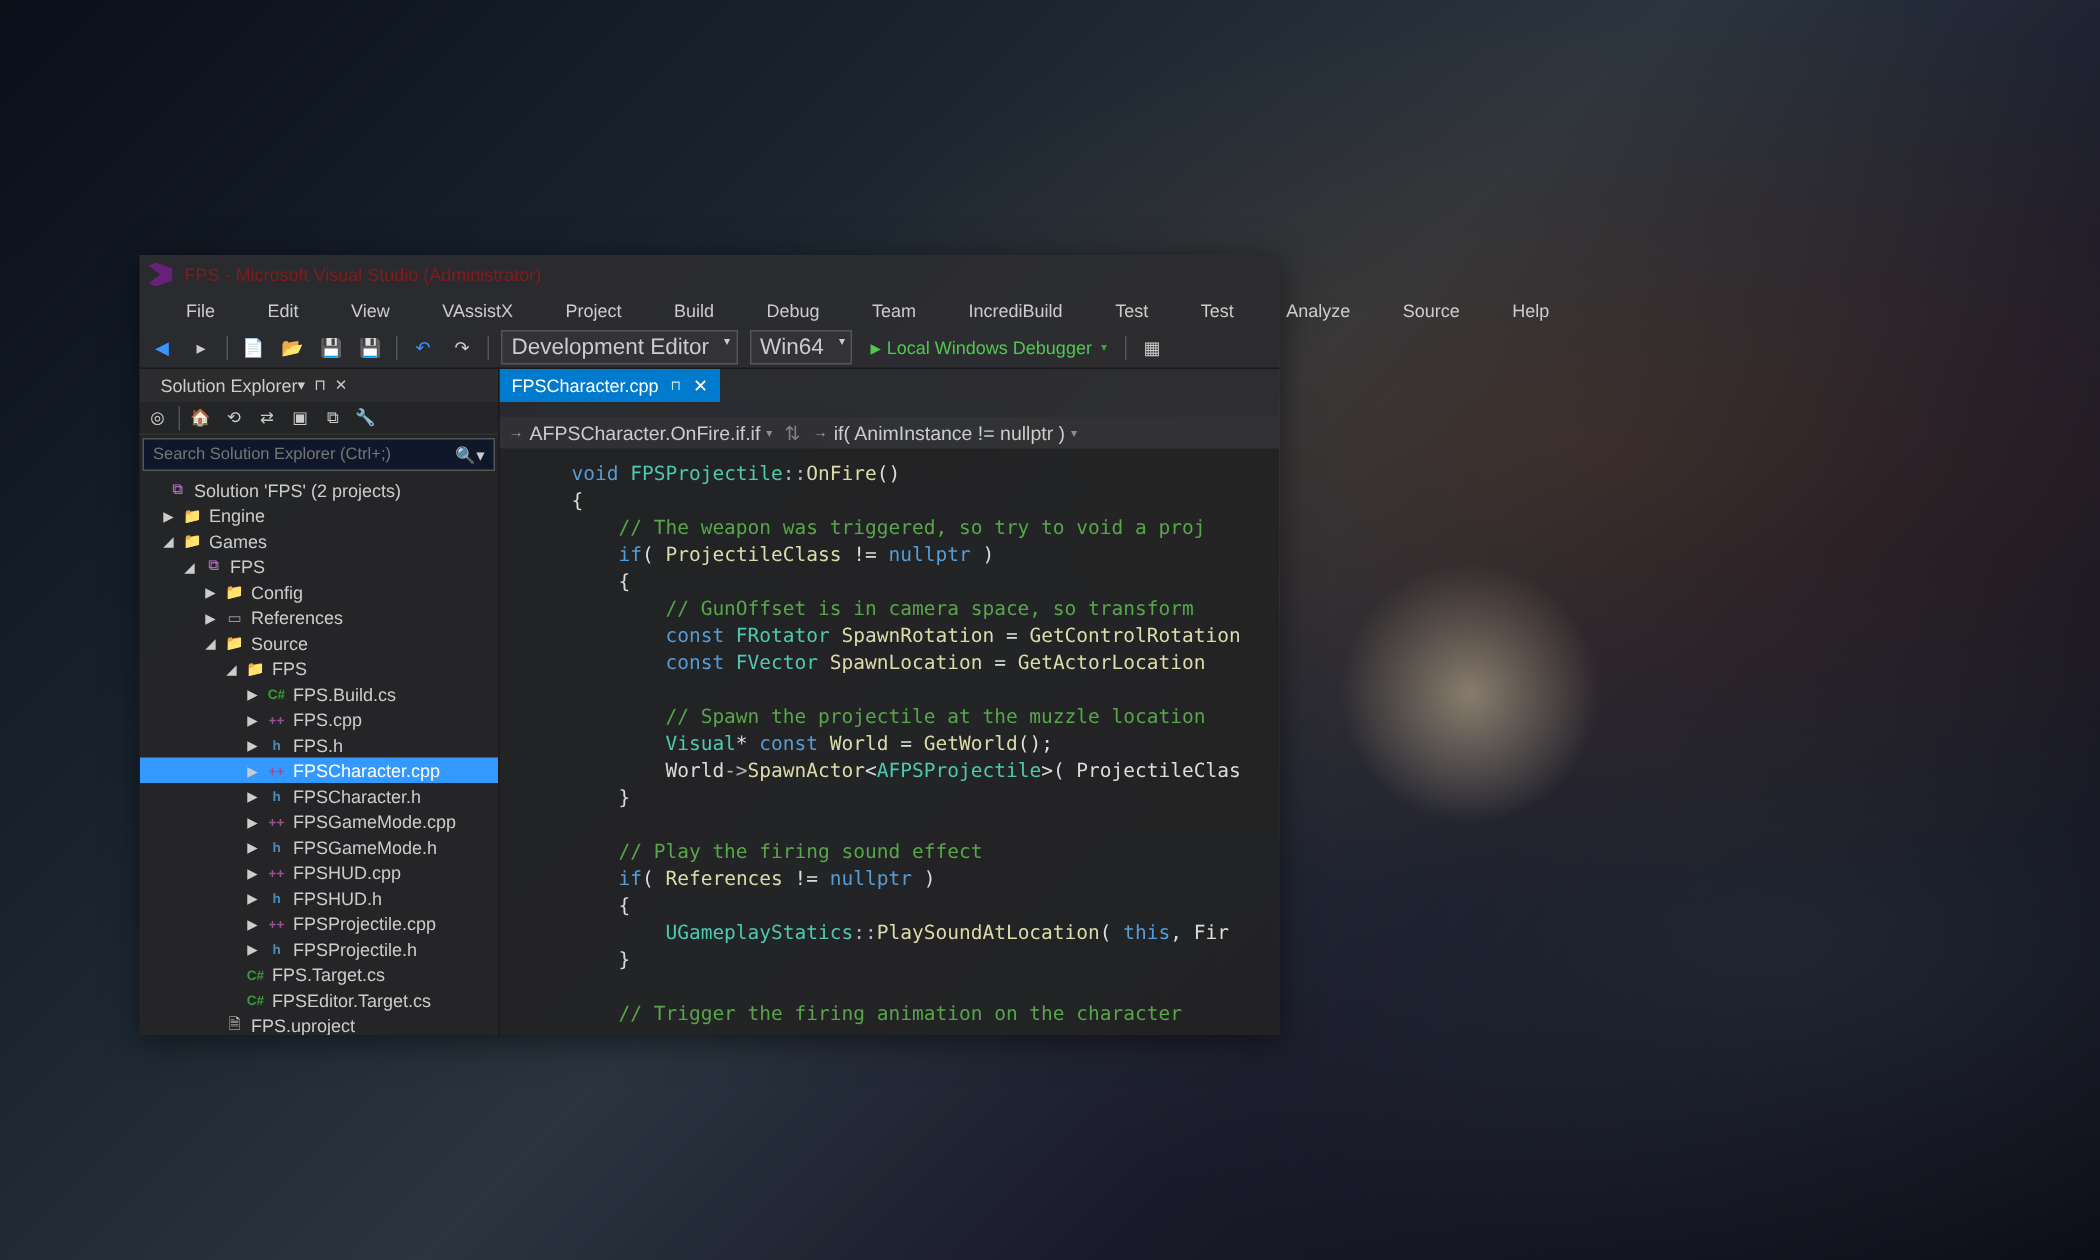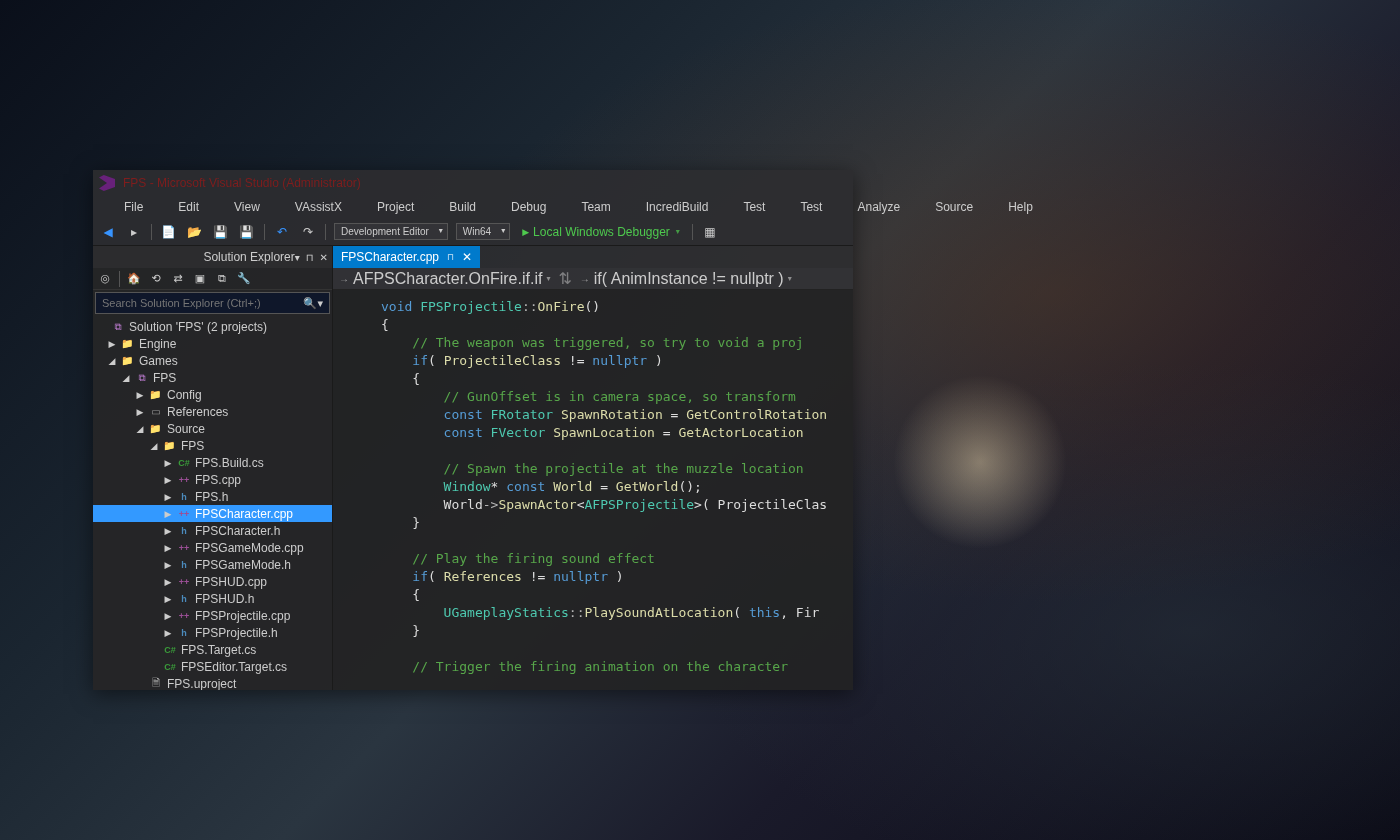--- a/index.html
+++ b/index.html
@@ -68,40 +68,40 @@
   cursor: pointer;
   color: #ccc;
 }
 .tb-sep { width: 1px; height: 16px; background: #555; }
 .tb-dropdown {
   background: #333337;
   border: 1px solid #555;
   padding: 2px 18px 2px 6px;
   position: relative;
   cursor: pointer;
-  font-size: 10px;
+  font-size: 15px;
 }
 .tb-dropdown::after {
   content: "▾"; position: absolute; right: 4px; top: 2px; font-size: 8px;
 }
 .play-btn { color: #4ec94e; display: flex; align-items: center; gap: 4px; cursor: pointer; padding: 2px 4px;}
 .play-btn::before { content: "▶"; font-size: 9px; }
 .play-btn::after { content: "▾"; font-size: 8px; margin-left: 2px; opacity: 0.7;}
 .body-area { flex: 1; display: flex; overflow: hidden; }
 .sol-panel {
   width: 240px;
   display: flex; flex-direction: column;
   background: rgba(37,37,38,0.85);
   border-right: 1px solid #1a1a1a;
 }
 .panel-title {
   height: 22px; display: flex; align-items: center;
-  padding: 0 4px;
+  padding: 0 14px;
   background: rgba(45,45,48,0.9);
-  justify-content: flex-end;
+  justify-content: flex-start;
 }
 .panel-title-icons { display: flex; gap: 6px; font-size: 10px; }
 .panel-title-icons span { cursor: pointer; }
 .panel-toolbar {
   height: 22px; display: flex; align-items: center;
   padding: 0 4px; gap: 6px;
   border-bottom: 1px solid #333;
 }
 .ptb-btn { width:16px; height:16px; display:flex; align-items:center; justify-content:center; cursor:pointer; font-size:11px; }
 .search-box {
@@ -146,21 +146,22 @@
   padding: 0 8px; gap: 8px; cursor: pointer;
   font-size: 12px;
 }
 .tab-close { font-size: 12px; cursor: pointer; }
 .pin-icon { font-size: 9px; opacity: 0.8;}
 .navbar {
   height: 22px; display: flex; align-items:center;
   background: rgba(51,51,55,0.8);
   border-bottom: 1px solid #222;
   gap: 8px; padding: 0 6px;
-  font-size: 16px;
+  font-size: 13px;
+  margin-top: 10px;
 }
 .nav-drop { display:flex; align-items:center; gap:4px; cursor:pointer;}
 .nav-drop::before { content: "→"; font-size:10px; opacity:0.7;}
 .nav-drop::after { content: "▾"; font-size:8px; opacity:0.6;}
 .code-area {
   flex: 1;
   background: rgba(30,30,30,0.65);
   font-family: Consolas, monospace;
   font-size: 13px;
   line-height: 18px;
@@ -387,21 +388,21 @@
       <div class="code-area"><span class="kw">void</span><span class="type"> FPSProjectile</span><span class="op">::</span><span class="fn">OnFire</span><span>()</span>
 <span>{</span>
 <span class="cm">    // The weapon was triggered, so try to void a proj</span>
 <span class="kw">    if</span><span>( </span><span class="fn">ProjectileClass</span><span> != </span><span class="kw">nullptr</span><span> )</span>
 <span>    {</span>
 <span class="cm">        // GunOffset is in camera space, so transform</span>
 <span class="kw">        const </span><span class="type">FRotator </span><span class="fn">SpawnRotation</span><span> = </span><span class="fn">GetControlRotation</span>
 <span class="kw">        const </span><span class="type">FVector </span><span class="fn">SpawnLocation</span><span> = </span><span class="fn">GetActorLocation</span>
 <span></span>
 <span class="cm">        // Spawn the projectile at the muzzle location</span>
-<span class="type">        Window</span><span>* </span><span class="kw">const </span><span class="fn">World</span><span> = </span><span class="fn">GetWorld</span><span>();</span>
+<span class="type">        Visual</span><span>* </span><span class="kw">const </span><span class="fn">World</span><span> = </span><span class="fn">GetWorld</span><span>();</span>
 <span>        World</span><span class="op">-&gt;</span><span class="fn">SpawnActor</span><span>&lt;</span><span class="type">AFPSProjectile</span><span>&gt;( </span><span>ProjectileClas</span>
 <span>    }</span>
 <span></span>
 <span class="cm">    // Play the firing sound effect</span>
 <span class="kw">    if</span><span>( </span><span class="fn">References</span><span> != </span><span class="kw">nullptr</span><span> )</span>
 <span>    {</span>
 <span class="type">        UGameplayStatics</span><span class="op">::</span><span class="fn">PlaySoundAtLocation</span><span>( </span><span class="kw">this</span><span>, Fir</span>
 <span>    }</span>
 <span></span>
 <span class="cm">    // Trigger the firing animation on the character</span></div>

